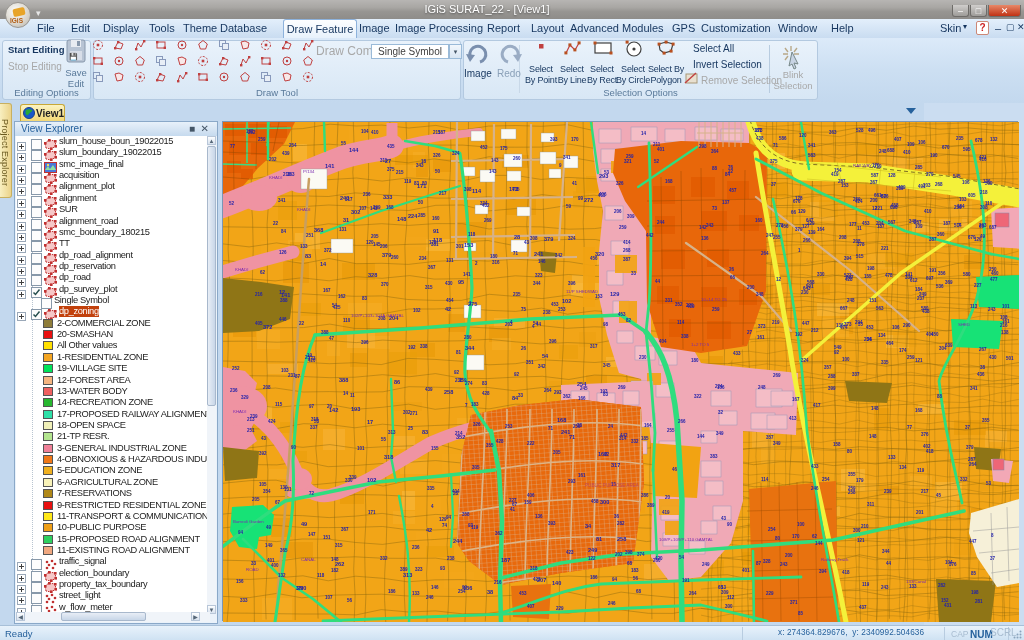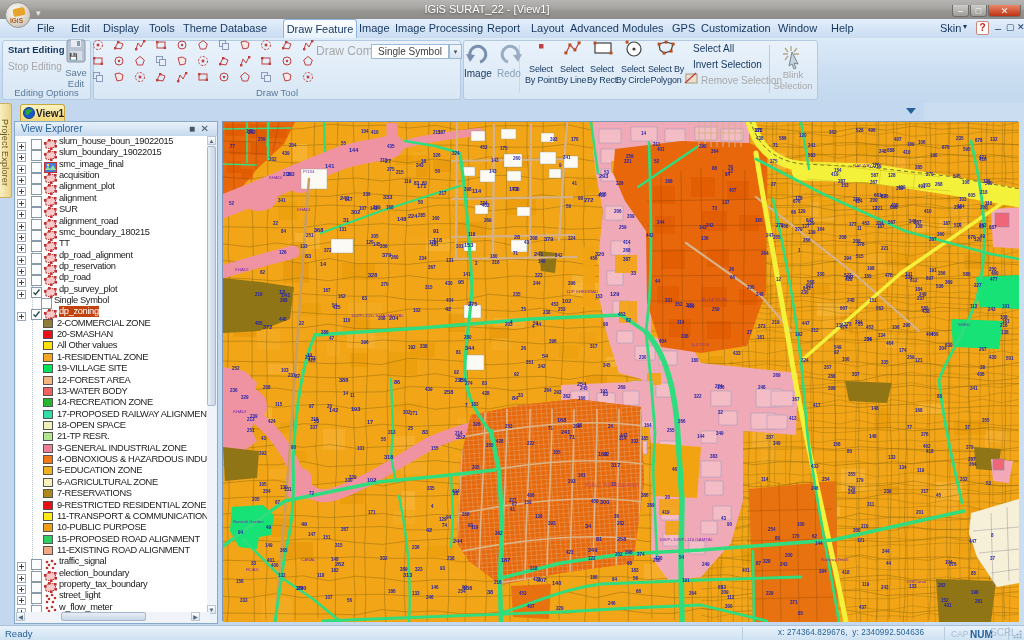--- a/index.html
+++ b/index.html
@@ -97,20 +97,21 @@
     <div id="drawtab">Draw Feature</div>
   </div>
   <div id="ribbon">
     <div class="rgroup" style="left:93px;width:368px">
         <div class="rglabel">Draw Tool</div>
       </div>
     <div class="rgroup" style="left:2px;width:89px">
         <div class="rglabel">Editing Options</div>
       </div>
     <div class="rgroup" style="left:463px;width:355px">
+        <div class="rglabel">Selection Options</div>
         <div style="position:absolute;left:305px;top:4px;width:1px;height:48px;background:#B8CCE0"></div>
         <div style="position:absolute;left:55px;top:4px;width:1px;height:48px;background:#C8D8E8"></div>
       </div>
     <span class="rtext" style="left:8px;top:7px;font-weight:bold;font-size:9.5px">Start Editing</span>
     <span class="rtext rgray" style="left:8px;top:23px;font-size:10px">Stop Editing</span>
     <svg id="ribsvg" width="1024" height="65">
       <g transform="translate(76,15)">
           <rect x="-9" y="-13" width="18" height="22" rx="2" fill="#B8C4D4" stroke="#8898AC"></rect>
           <rect x="-5" y="-13" width="10" height="7" fill="#E8ECF2"></rect>
           <rect x="1" y="-12" width="3" height="5" fill="#8898AC"></rect>

